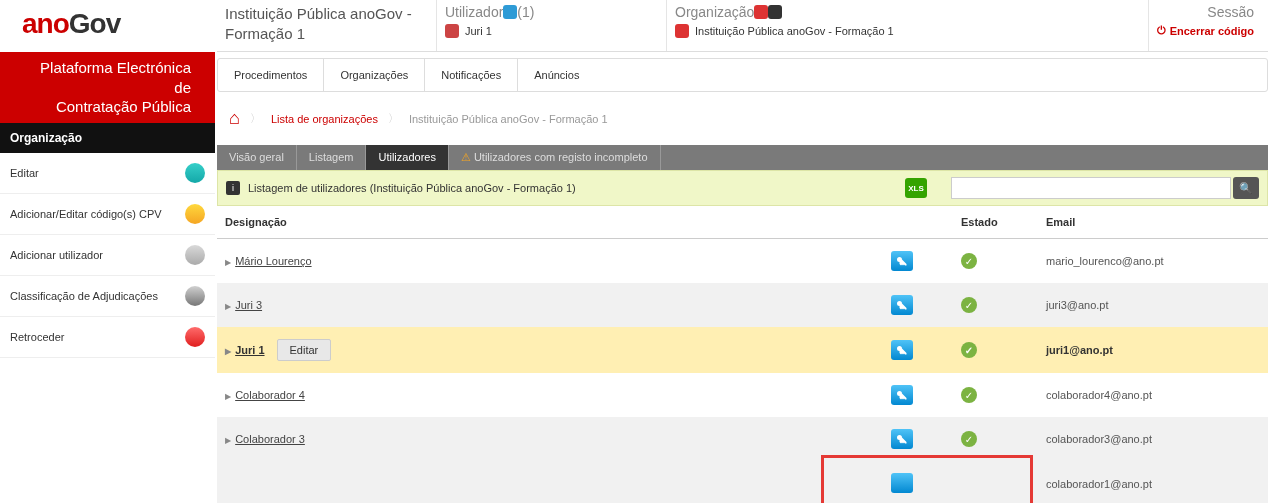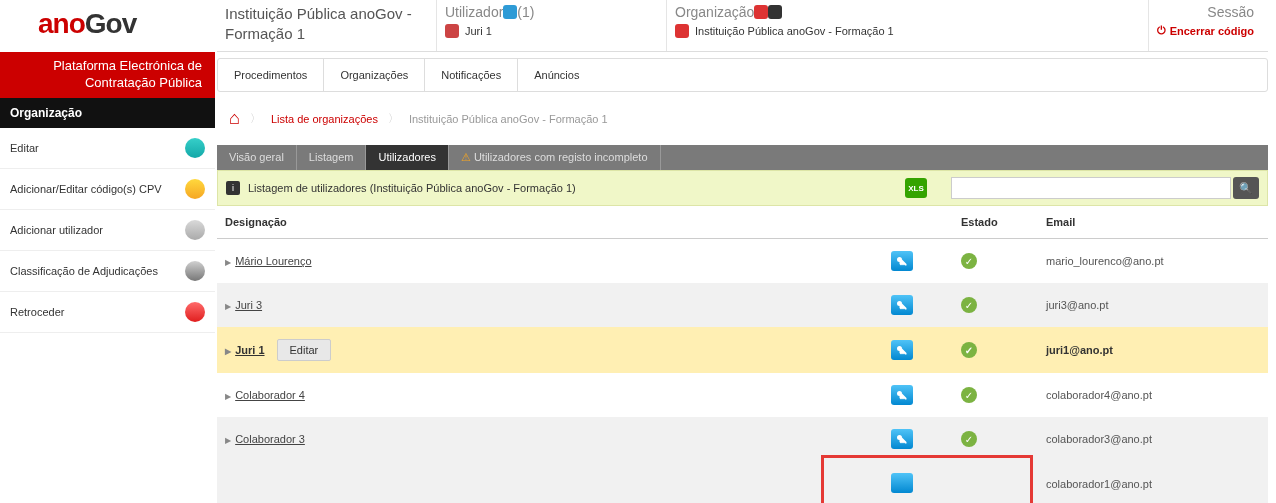--- a/index.html
+++ b/index.html
@@ -1,30 +1,30 @@
 <!DOCTYPE html>
 <html><head>
 <meta charset="utf-8">
 <style>
 * { box-sizing: border-box; margin: 0; padding: 0; }
 body { font-family: Verdana, Arial, sans-serif; font-size: 11px; color: #555; background: #fff; width: 1276px; }
 a { text-decoration: none; color: inherit; }
 
 
-.logo-area { height: 52px; padding: 8px 0 0 38px; }
+.logo-area { height: 52px; padding: 8px 0 0 22px; }
 .logo { font-size: 28px; font-weight: 700; letter-spacing: -1px; }
 .logo .red { color: #c00; }
 
 
 .wrap { display: flex; }
 .left { width: 215px; flex-shrink: 0; }
 .main { flex: 1; padding: 0 8px 0 2px; }
 
 
-.brand-bar { background: #c00; color: #fff; text-align: right; padding: 6px 13px; font-size: 13px; line-height: 1.3; }
+.brand-bar { background: #c00; color: #fff; text-align: right; padding: 6px 24px; font-size: 15px; line-height: 1.3; }
 .nav-title { background: #111; color: #fff; font-weight: 700; padding: 8px 10px; font-size: 12px; }
 .nav-item { display: flex; justify-content: space-between; align-items: center; padding: 10px 10px; font-size: 11px; color: #333; border-bottom: 1px solid #eee; cursor: pointer; }
 .nav-icon { width: 20px; height: 20px; border-radius: 50%; display: inline-flex; align-items: center; justify-content: center; color: #fff; font-size: 12px; }
 .ic-edit { background: linear-gradient(#36cfc9,#13a8a8); }
 .ic-star { background: linear-gradient(#ffd83d,#f5a623); }
 .ic-sparkle { background: linear-gradient(#d9d9d9,#aaa); }
 .ic-class { background: linear-gradient(#d0d0d0,#777); }
 .ic-back { background: linear-gradient(#ff6b6b,#e01e1e); }
 
 

